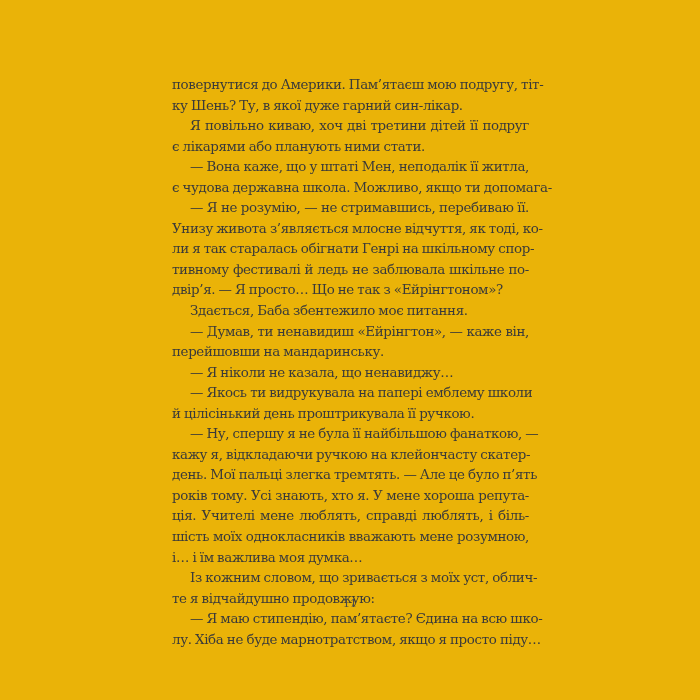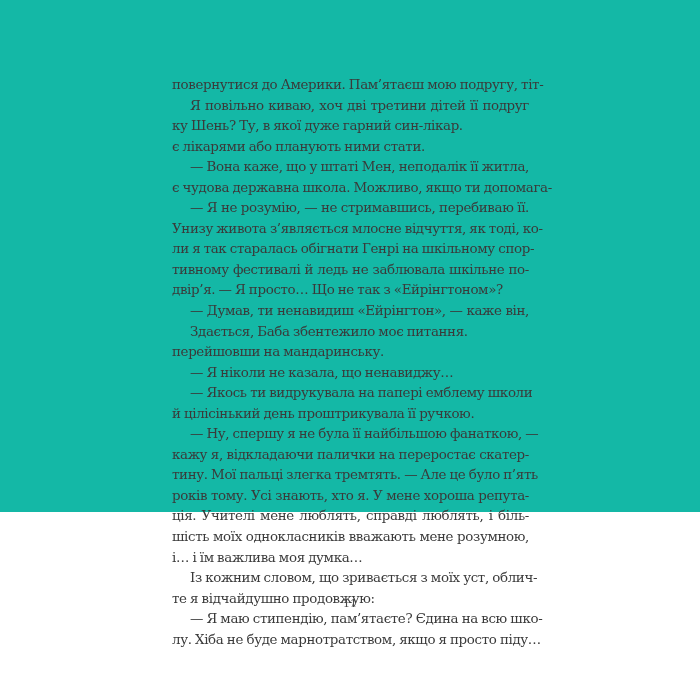--- a/index.html
+++ b/index.html
@@ -9,22 +9,22 @@
     }
     body {
       width: 700px;
       height: 700px;
       position: relative;
       overflow: hidden;
     }
     .page {
       position: absolute;
       left: 0; top: 0;
-      width: 700px; height: 512px;
-      background: #14b8a6;
+      width: 700px; height: 700px;
+      background: #eab308;
     }
     .text-block {
       position: absolute;
       left: 172px;
       top: 75px;
       width: 357px;
       font-family: "DejaVu Serif", "Liberation Serif", serif;
       font-size: 13.4px;
       line-height: 20.55px;
       color: #3a3a3a;
@@ -56,41 +56,41 @@
       font-size: 11px;
       color: #4a4a4a;
     }
   </style>
 </head>
 <body>
 
 <div class="page">
   <div class="text-block">
     <span class="line">повернутися до Америки. Пам’ятаєш мою подругу, тіт-</span>
+    <span class="line last">ку Шень? Ту, в якої дуже гарний син-лікар.</span>
     <span class="line indent">Я повільно киваю, хоч дві третини дітей її подруг</span>
-    <span class="line last">ку Шень? Ту, в якої дуже гарний син-лікар.</span>
     <span class="line last">є лікарями або планують ними стати.</span>
     <span class="line indent">— Вона каже, що у штаті Мен, неподалік її житла,</span>
     <span class="line">є чудова державна школа. Можливо, якщо ти допомага-</span>
     <span class="line indent">— Я не розумію, — не стримавшись, перебиваю її.</span>
     <span class="line">Унизу живота з’являється млосне відчуття, як тоді, ко-</span>
     <span class="line">ли я так старалась обігнати Генрі на шкільному спор-</span>
     <span class="line">тивному фестивалі й ледь не заблювала шкільне по-</span>
     <span class="line last">двір’я. — Я просто… Що не так з «Ейрінгтоном»?</span>
+    <span class="line indent last">Здається, Баба збентежило моє питання.</span>
     <span class="line indent">— Думав, ти ненавидиш «Ейрінгтон», — каже він,</span>
-    <span class="line indent last">Здається, Баба збентежило моє питання.</span>
     <span class="line last">перейшовши на мандаринську.</span>
     <span class="line indent last">
       <span>— Я ніколи не казала, що </span><span class="it">ненавиджу</span><span>…</span>
     </span>
     <span class="line indent">— Якось ти видрукувала на папері емблему школи</span>
     <span class="line last">й цілісінький день проштрикувала її ручкою.</span>
     <span class="line indent">— Ну, спершу я не була її найбільшою фанаткою, —</span>
-    <span class="line">кажу я, відкладаючи палички на переростає скатер-</span>
-    <span class="line">тину. Мої пальці злегка тремтять. — Але це було п’ять</span>
+    <span class="line">кажу я, відкладаючи ручкою на клейончасту скатер-</span>
+    <span class="line">день. Мої пальці злегка тремтять. — Але це було п’ять</span>
     <span class="line">років тому. Усі знають, хто я. У мене хороша репута-</span>
     <span class="line">
       <span>ція. Учителі мене люблять, </span><span class="it">справді</span><span> люблять, і біль-</span>
     </span>
     <span class="line">шість моїх однокласників вважають мене розумною,</span>
     <span class="line last">і… і їм важлива моя думка…</span>
     <span class="line indent">Із кожним словом, що зривається з моїх уст, облич-</span>
     <span class="line last">те я відчайдушно продовжую:</span>
     <span class="line indent">— Я маю стипендію, пам’ятаєте? Єдина на всю шко-</span>
     <span class="line last">лу. Хіба не буде марнотратством, якщо я просто піду…</span>

